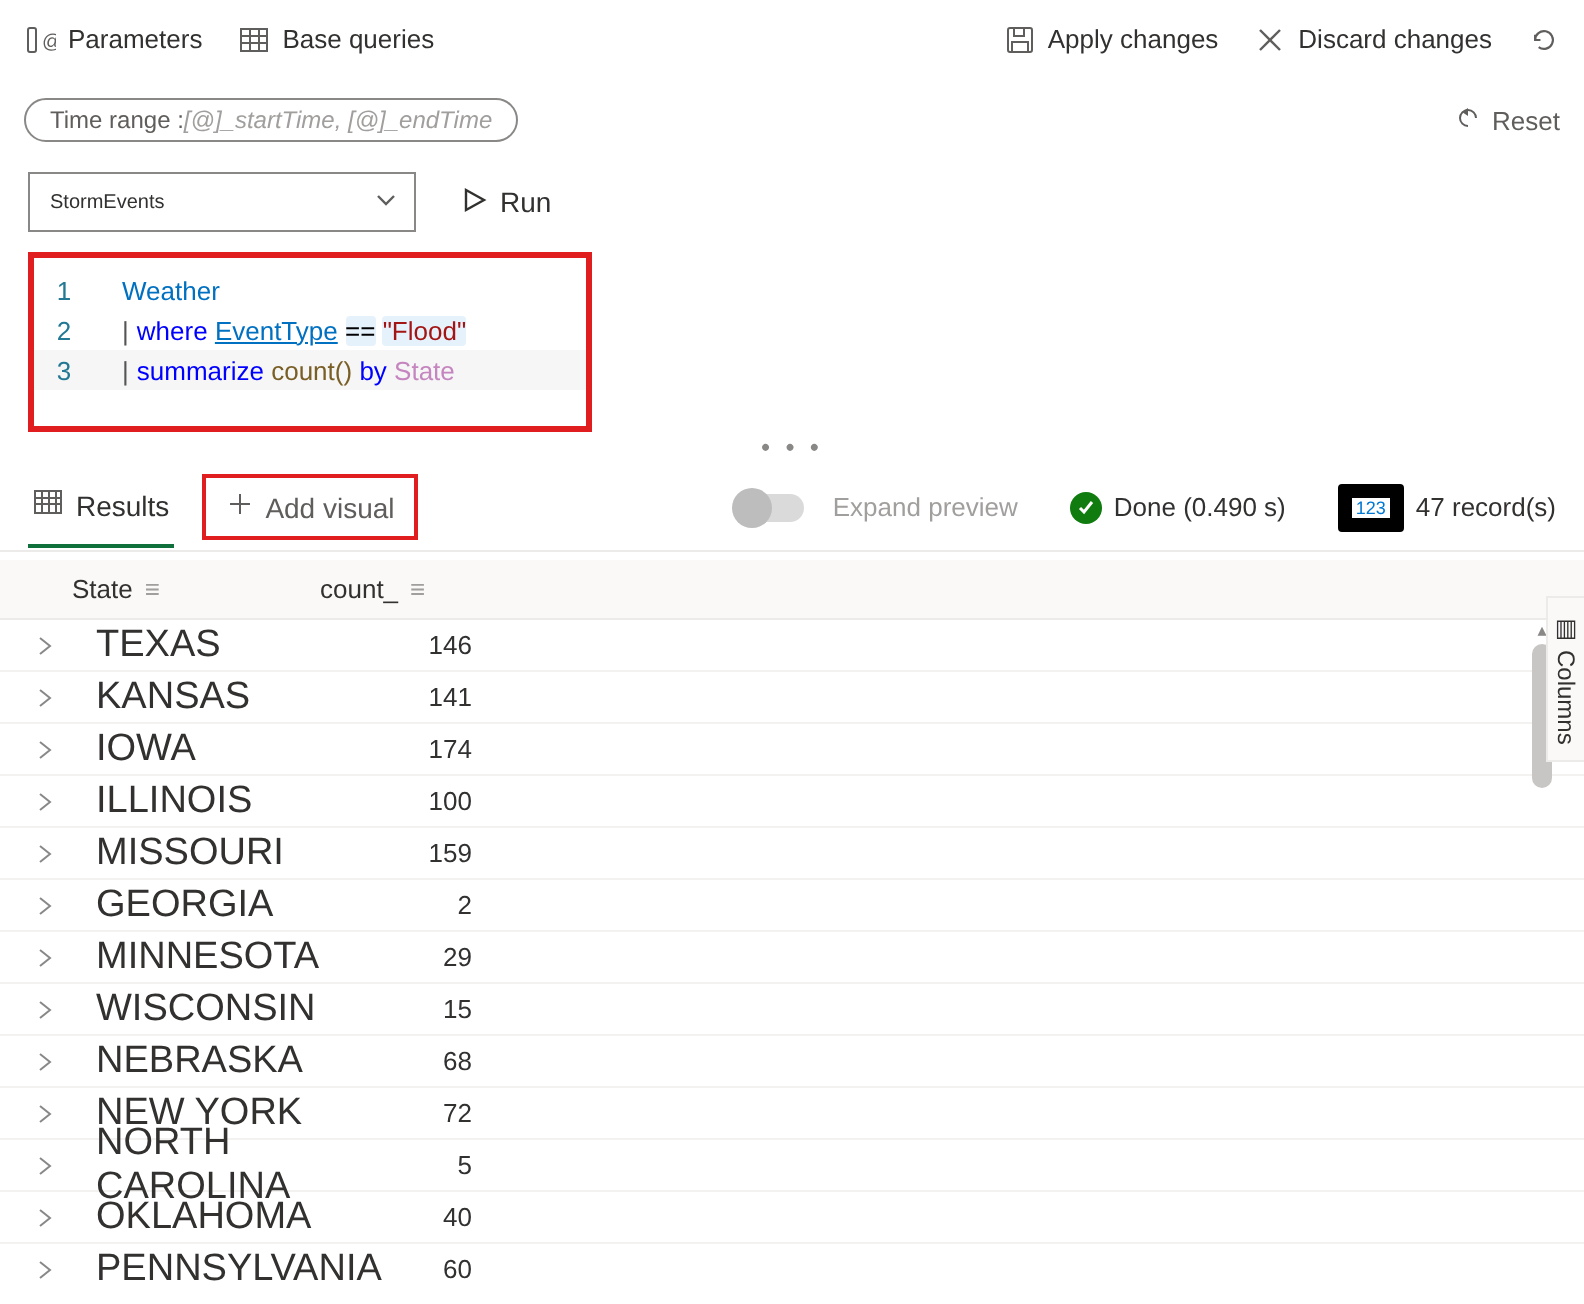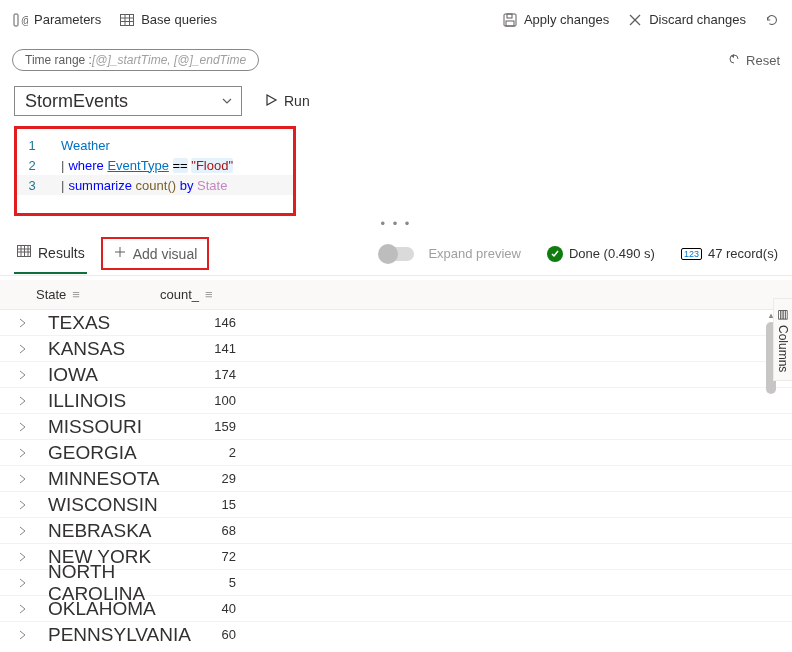--- a/index.html
+++ b/index.html
@@ -9,21 +9,21 @@
     .toolbar-left, .toolbar-right { display: flex; align-items: center; gap: 18px; }
     .toolbar-item { display: inline-flex; align-items: center; gap: 6px; cursor: pointer; color: #323130; font-size: 13px; }
     .toolbar-item .icon { display:inline-flex; width:16px; height:16px; align-items:center; justify-content:center; }
     
     .second-row { display: flex; justify-content: space-between; align-items: center; padding: 6px 12px; height: 40px; }
     .pill { display:inline-flex; align-items:center; border:1px solid #8a8886; border-radius: 14px; padding: 3px 12px; font-size: 12px; color:#605e5c; }
     .pill .param { color: #a19f9d; font-style: italic; }
     .reset-link { display:inline-flex; align-items:center; gap:4px; color:#605e5c; font-size:13px; cursor:pointer; }
 
     .query-row { display:flex; align-items:center; gap: 12px; padding: 6px 14px; }
-    .select { position:relative; display:inline-flex; align-items:center; border:1px solid #8a8886; height:30px; width: 228px; padding: 0 28px 0 10px; color:#323130; cursor:pointer; font-size:18px; }
+    .select { position:relative; display:inline-flex; align-items:center; border:1px solid #8a8886; height:30px; width: 194px; padding: 0 28px 0 10px; color:#323130; cursor:pointer; font-size:10px; }
     .select .chev { position:absolute; right:8px; }
     .run-btn { display:inline-flex; align-items:center; gap:6px; cursor:pointer; color:#323130; font-size:14px; padding: 0 10px; height:30px; }
 
     .editor-box { margin: 4px 14px 0 14px; border: 3px solid #e01e1f; width: 282px; height: 90px; background:#fff; font-family: Consolas, monospace; font-size: 13px; padding:6px 0; }
     .code-line { display:flex; align-items:center; height:20px; }
     .ln { width:30px; color:#237893; text-align:center; margin-right:14px; }
     .kw { color:#0000ff; }
     .tbl { color:#0070c1; }
     .str { color:#a31515; }
     .op  { color:#000; }
@@ -40,21 +40,21 @@
     .tab { display:inline-flex; align-items:center; gap:6px; cursor:pointer; font-size:14px; height:40px; padding:0 2px; }
     .tab.active { border-bottom: 2px solid #0f703b; color:#323130;align-items:center; }
     .add-visual-box { border: 2px solid #e01e1f; padding: 6px 10px; display:inline-flex; align-items:center; gap:6px; cursor:pointer; margin-left:8px; color:#605e5c; font-size:14px; }
     .flex-spacer { flex:1; }
     .toggle { position:relative; width:34px; height:14px; background:#dadada; border-radius:8px; display:inline-block; }
     .toggle .knob { position:absolute; left:-2px; top:-3px; width:20px; height:20px; background:#bdbdbd; border-radius:50%; }
     .toggle-label { color:#a19f9d; margin-left:8px; font-size:13px; }
     .status-wrap { display:inline-flex; align-items:center; gap:6px; margin-left:20px; }
     .status-circle { width:16px;height:16px; border-radius:50%; background:#107c10; display:flex; align-items:center; justify-content:center; }
     .record-count { display:inline-flex; align-items:center; gap:6px; margin-left:20px; }
-    .num-badge { font-size:9px; color:#0078d4; border:1px solid #000000; padding:0 2px; border-radius:2px; }
+    .num-badge { font-size:9px; color:#0078d4; border:7px solid #000000; padding:0 2px; border-radius:2px; }
 
     .table-head { display:flex; align-items:center; height:30px; border-bottom:1px solid #edebe9; padding-left:14px; background:#faf9f8; margin-top:4px; }
     .th-exp { width:16px; }
     .th { font-size:13px; color:#323130; display:flex; align-items:center; gap:6px; }
     .th-state { width:124px; margin-left:6px; }
     .th-count { width:74px; }
     .grip { color:#a19f9d; }
 
     .table-body { overflow:hidden; height: 336px; position:relative; }
     .tr { display:flex; align-items:center; height:26px; border-bottom:1px solid #f3f2f1; padding-left:14px; }

